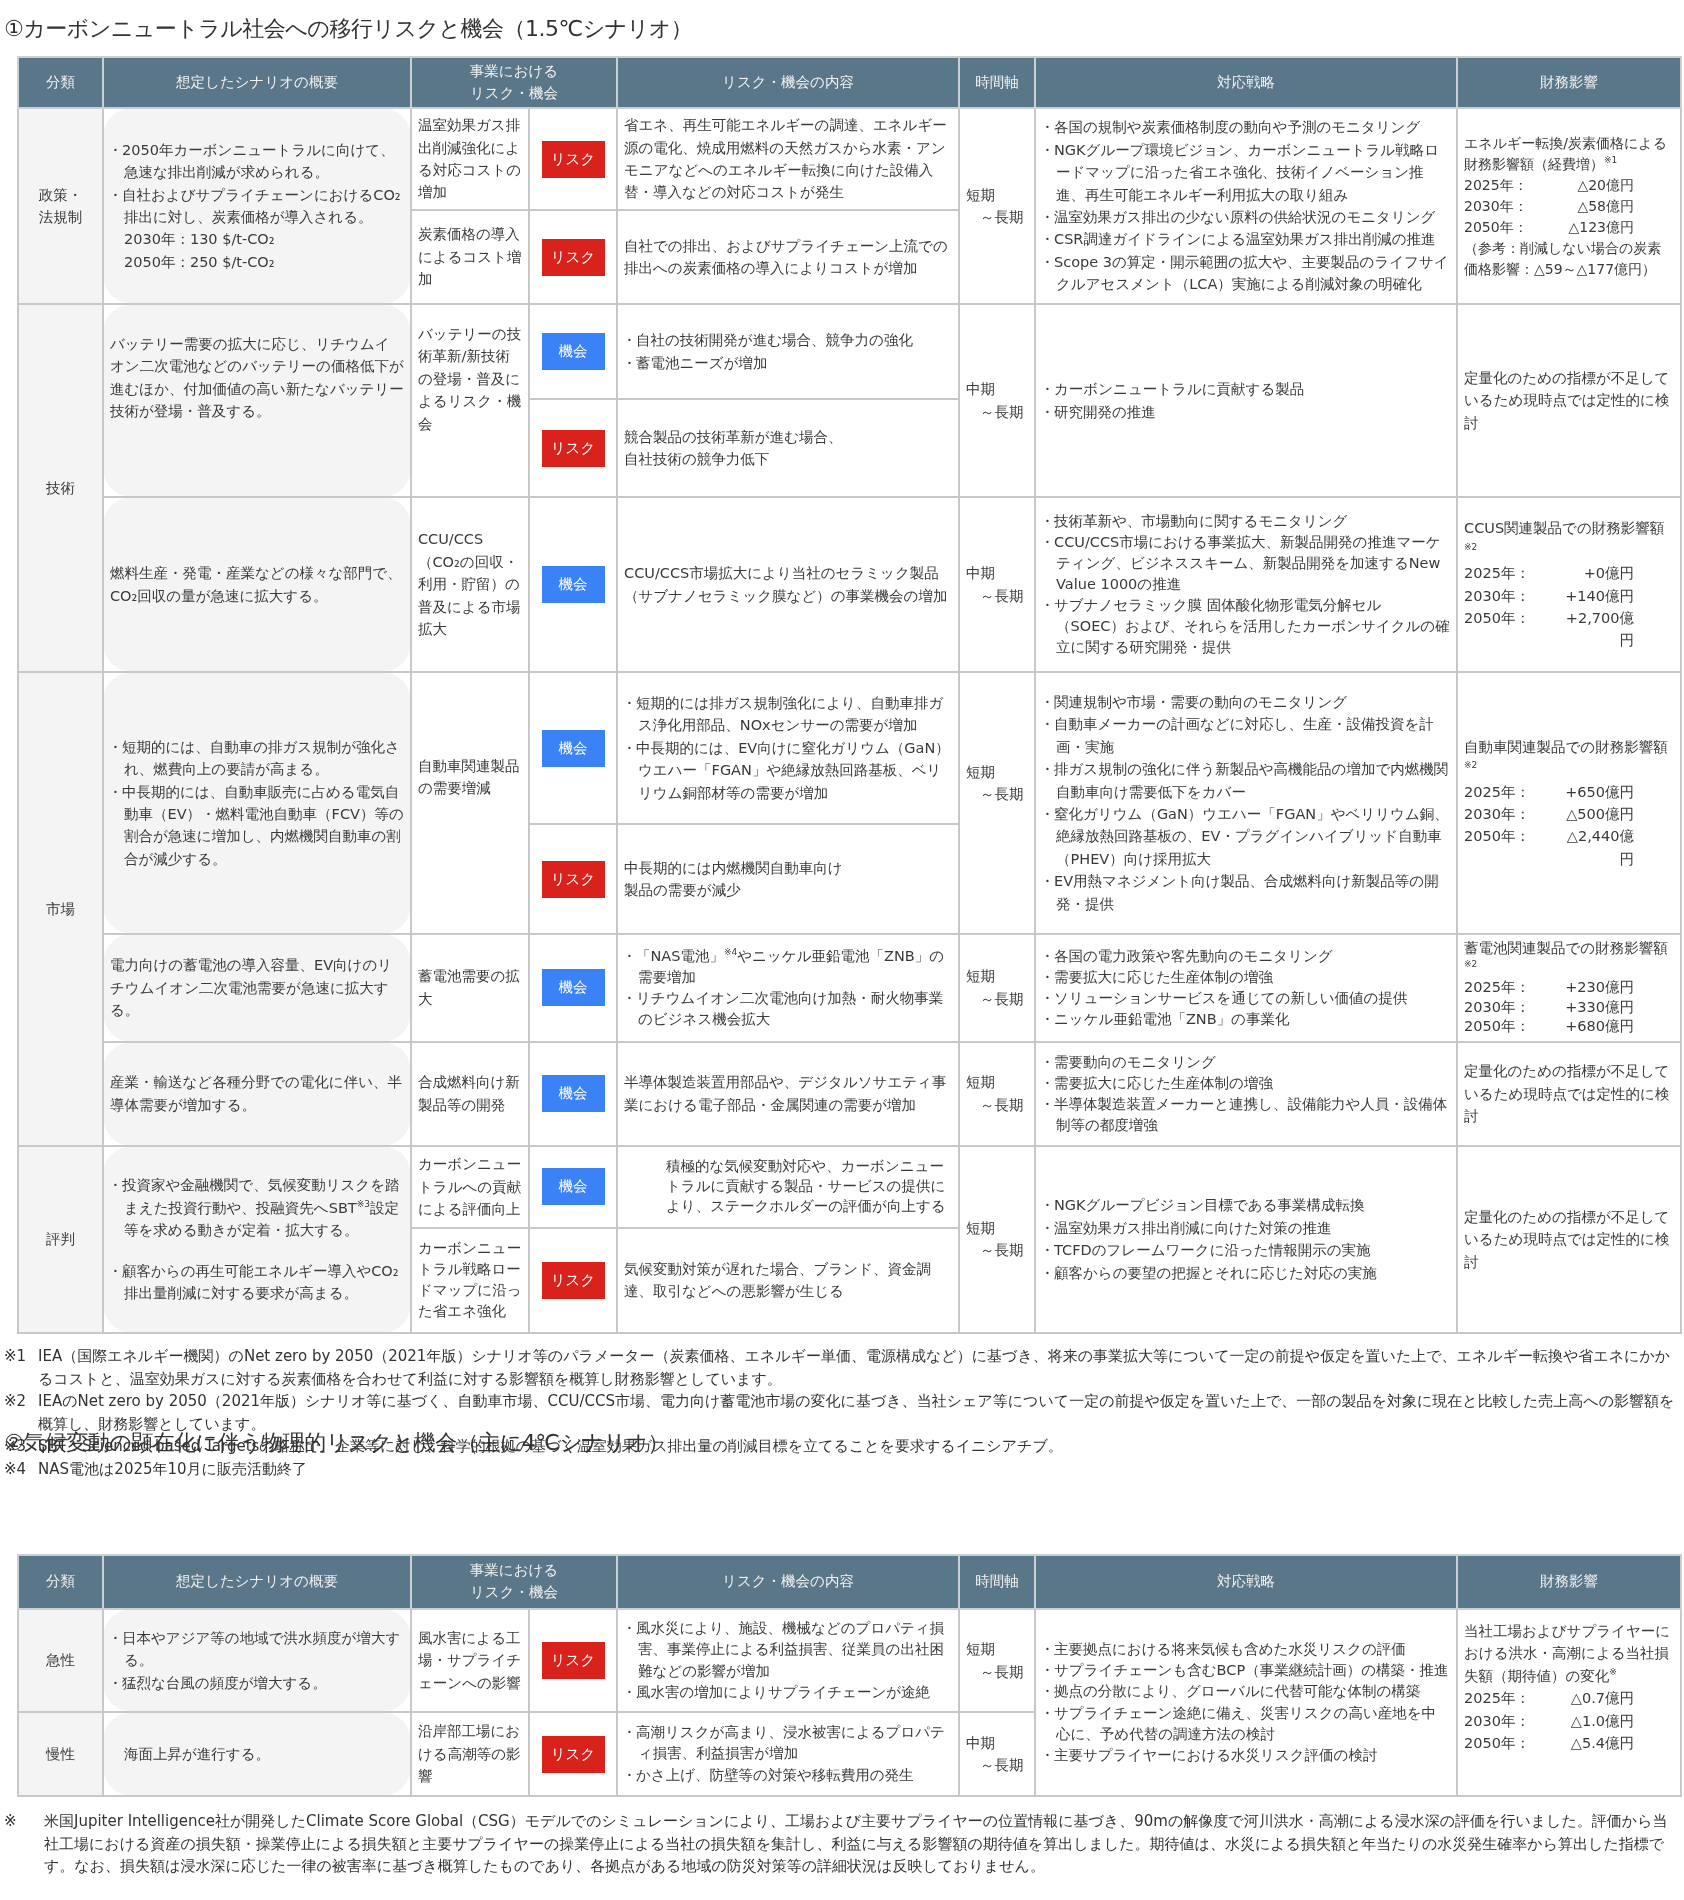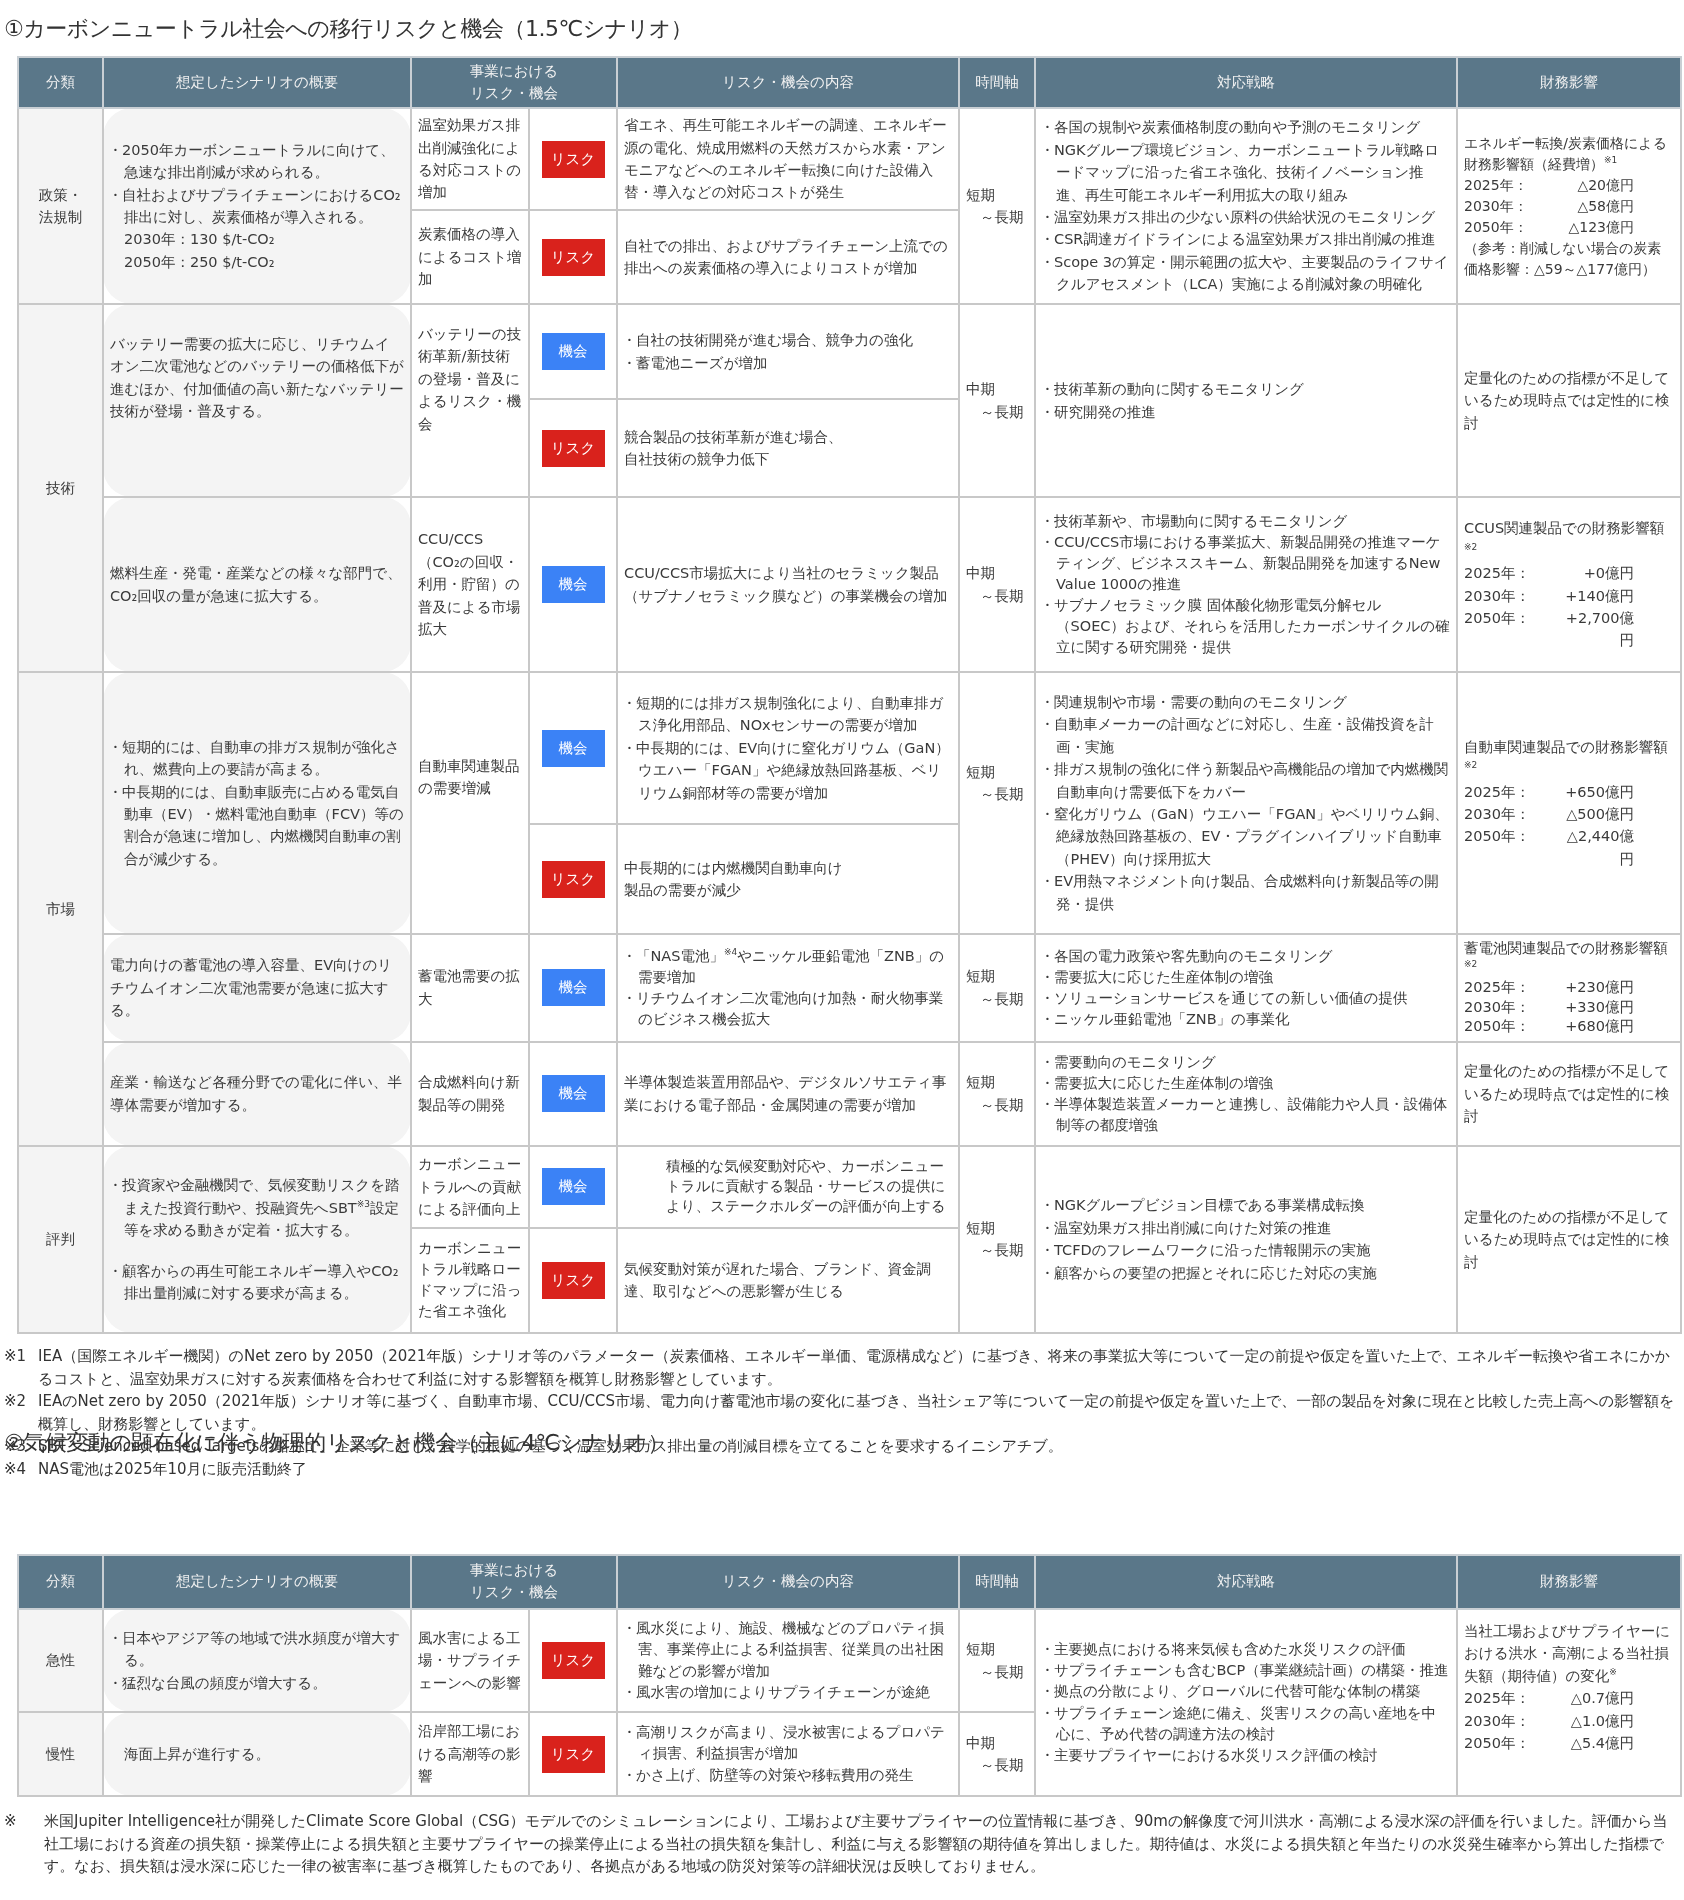--- a/index.html
+++ b/index.html
@@ -148,21 +148,21 @@
           <li>自社の技術開発が進む場合、競争力の強化</li>
           <li>蓄電池ニーズが増加</li>
         </ul>
       </td>
       <td class="time" rowspan="2">
         <span class="plain-line">中期</span>
         <span class="time-l2">～長期</span>
       </td>
       <td class="strategy" rowspan="2">
         <ul class="bullets">
-          <li>技術革新の動向に関するモニタリング</li>
+          <li>カーボンニュートラルに貢献する製品</li>
           <li>研究開発の推進</li>
         </ul>
       </td>
       <td class="finance" rowspan="2">定量化のための指標が不足しているため現時点では定性的に検討</td>
     </tr>
     <tr style="height:98px;">
       <td class="badge-cell"><span class="badge risk">リスク</span></td>
       <td class="content" style="white-space:pre-line;">競合製品の技術革新が進む場合、
 自社技術の競争力低下</td>
     </tr>

